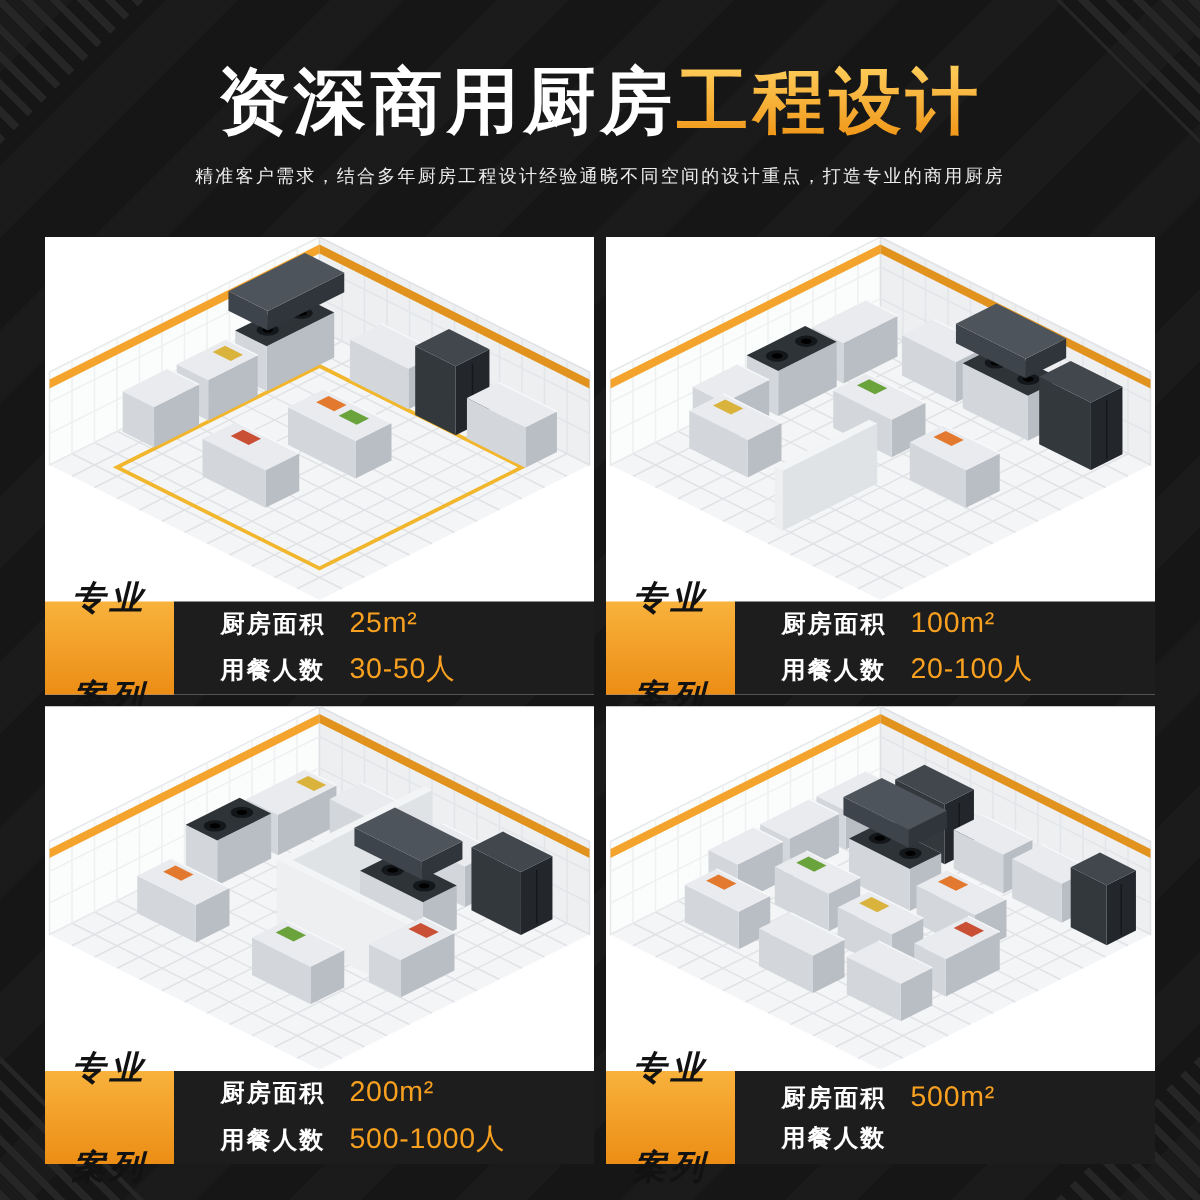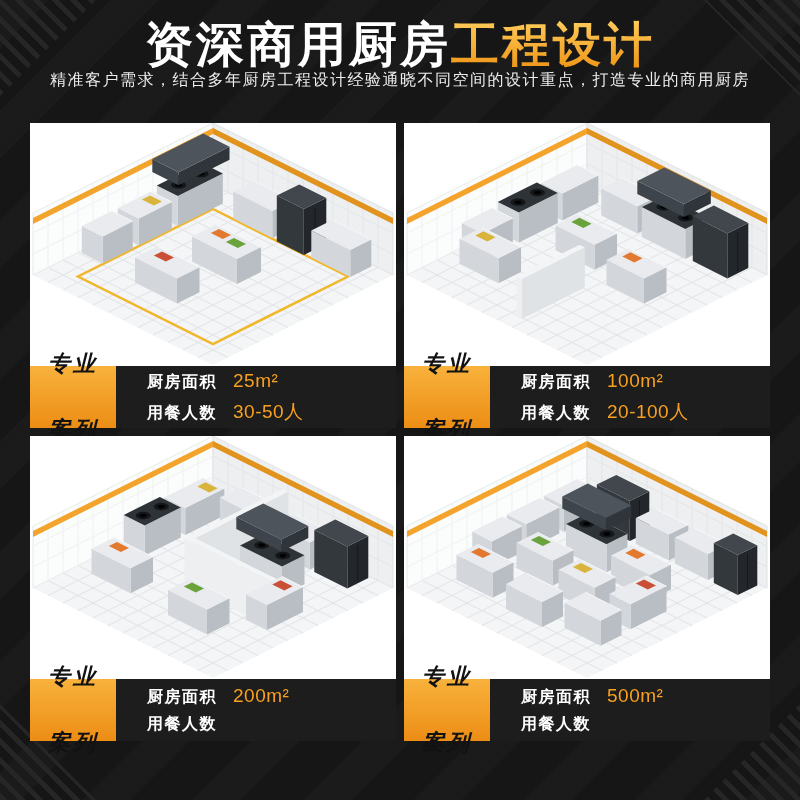--- a/index.html
+++ b/index.html
@@ -13,28 +13,28 @@
     content:"";position:absolute;inset:0;pointer-events:none;
     background:repeating-linear-gradient(135deg, rgba(255,255,255,0.018) 0 34px, transparent 34px 78px);
   }
   .corner{position:absolute;width:96px;height:96px;z-index:0;
     background:repeating-linear-gradient(45deg,#262626 0 5px,transparent 5px 13px);}
   .corner.tl{top:0;left:0;clip-path:polygon(0 0,100% 0,0 100%);}
   .corner.tr{top:0;right:0;clip-path:polygon(0 0,100% 0,100% 100%);}
   .corner.bl{bottom:0;left:0;clip-path:polygon(0 0,0 100%,100% 100%);}
   .corner.br{bottom:0;right:0;clip-path:polygon(100% 0,100% 100%,0 100%);}
 
-  .header{position:relative;text-align:center;padding-top:20px;z-index:1;}
+  .header{position:relative;text-align:center;padding-top:44px;z-index:1;}
   .page-title{font-size:48px;font-weight:900;letter-spacing:3px;color:#ffffff;line-height:1.05;}
   .page-title .accent{
     background:linear-gradient(180deg,#ffce5c,#ee9314);
     -webkit-background-clip:text;background-clip:text;
     color:transparent;-webkit-text-fill-color:transparent;
   }
-  .page-subtitle{font-size:16px;color:#ededed;letter-spacing:1.5px;font-weight:500;}
+  .page-subtitle{margin-top:15px;font-size:12px;color:#ededed;letter-spacing:1.5px;font-weight:500;}
 
   .grid{position:relative;z-index:1;display:grid;grid-template-columns:1fr 1fr;gap:8px;margin:32px 30px 0;}
   .panel{background:#ffffff;height:305px;display:flex;flex-direction:column;}
   .render{flex:1;overflow:hidden;background:#fff;}
   .render svg{width:100%;height:100%;display:block;}
   .info{height:62px;display:flex;flex:0 0 62px;}
   .case-tag{
     width:86px;flex:0 0 86px;
     background:linear-gradient(180deg,#f8b23c,#ec8d15);
     display:flex;flex-direction:column;align-items:center;justify-content:center;
@@ -431,20 +431,21 @@
         <span>专业</span>
         <span>案列</span>
       </div>
       <div class="stats">
         <div class="stat-row">
           <span class="stat-label">厨房面积</span>
           <span class="stat-value">200m²</span>
         </div>
         <div class="stat-row">
           <span class="stat-label">用餐人数</span>
+          <span class="stat-value">500-1000人</span>
         </div>
       </div>
     </div>
   </div>
 
   <div class="panel">
     <div class="render">
       <svg viewBox="0 0 366 243">
           <polygon points="183.0,62.0 363.0,152.0 183.0,242.0 3.0,152.0" fill="#f4f5f6"></polygon>
           <line x1="198.0" y1="69.5" x2="18.0" y2="159.5" stroke="#e0e2e5" stroke-width="1"></line>

